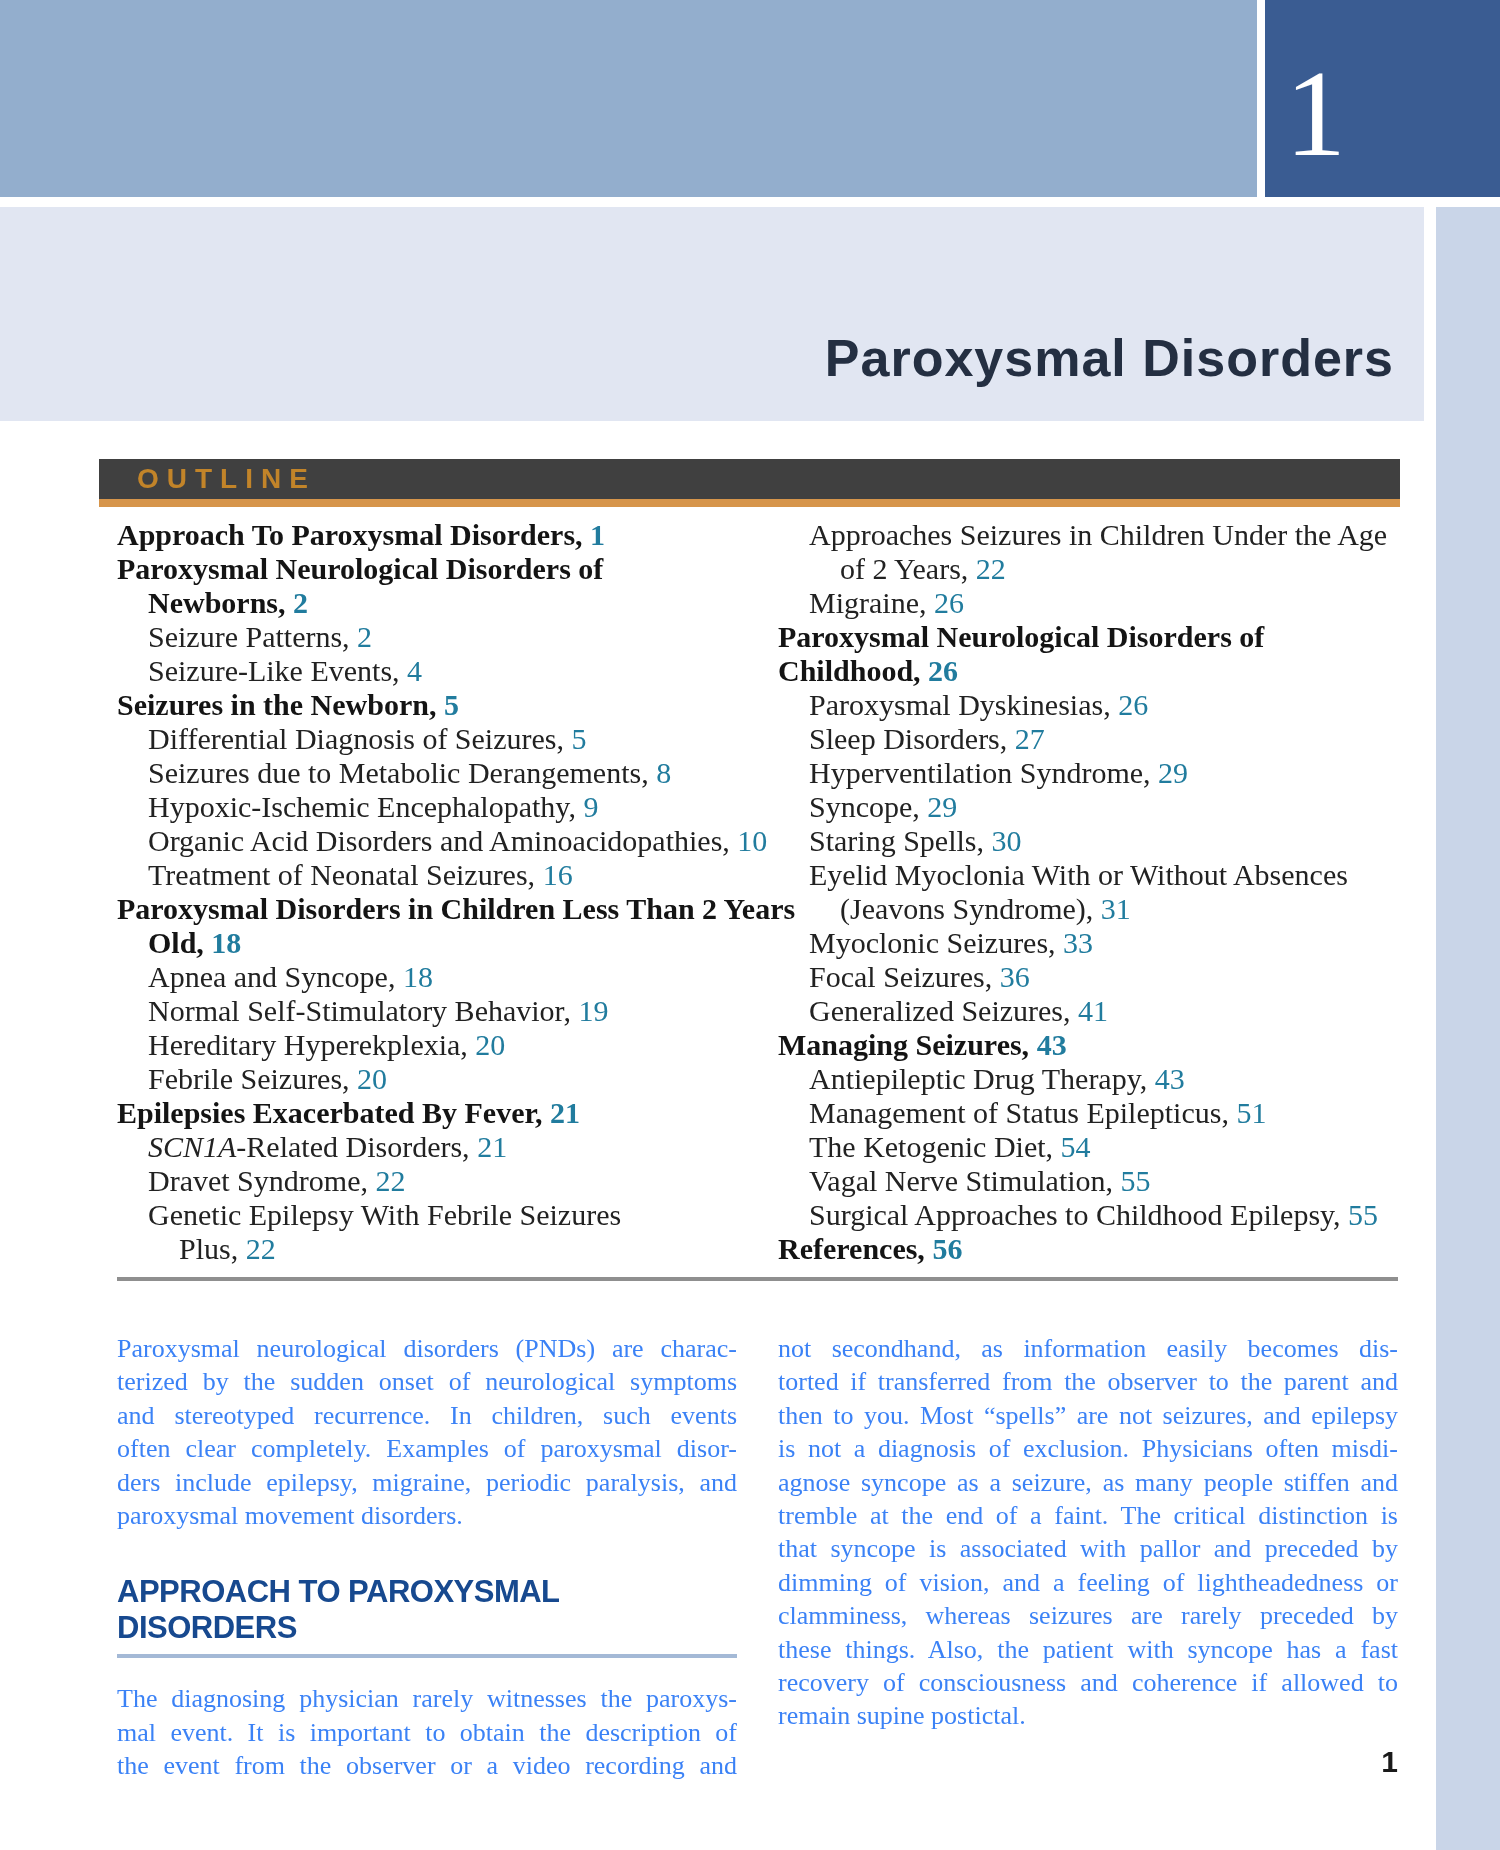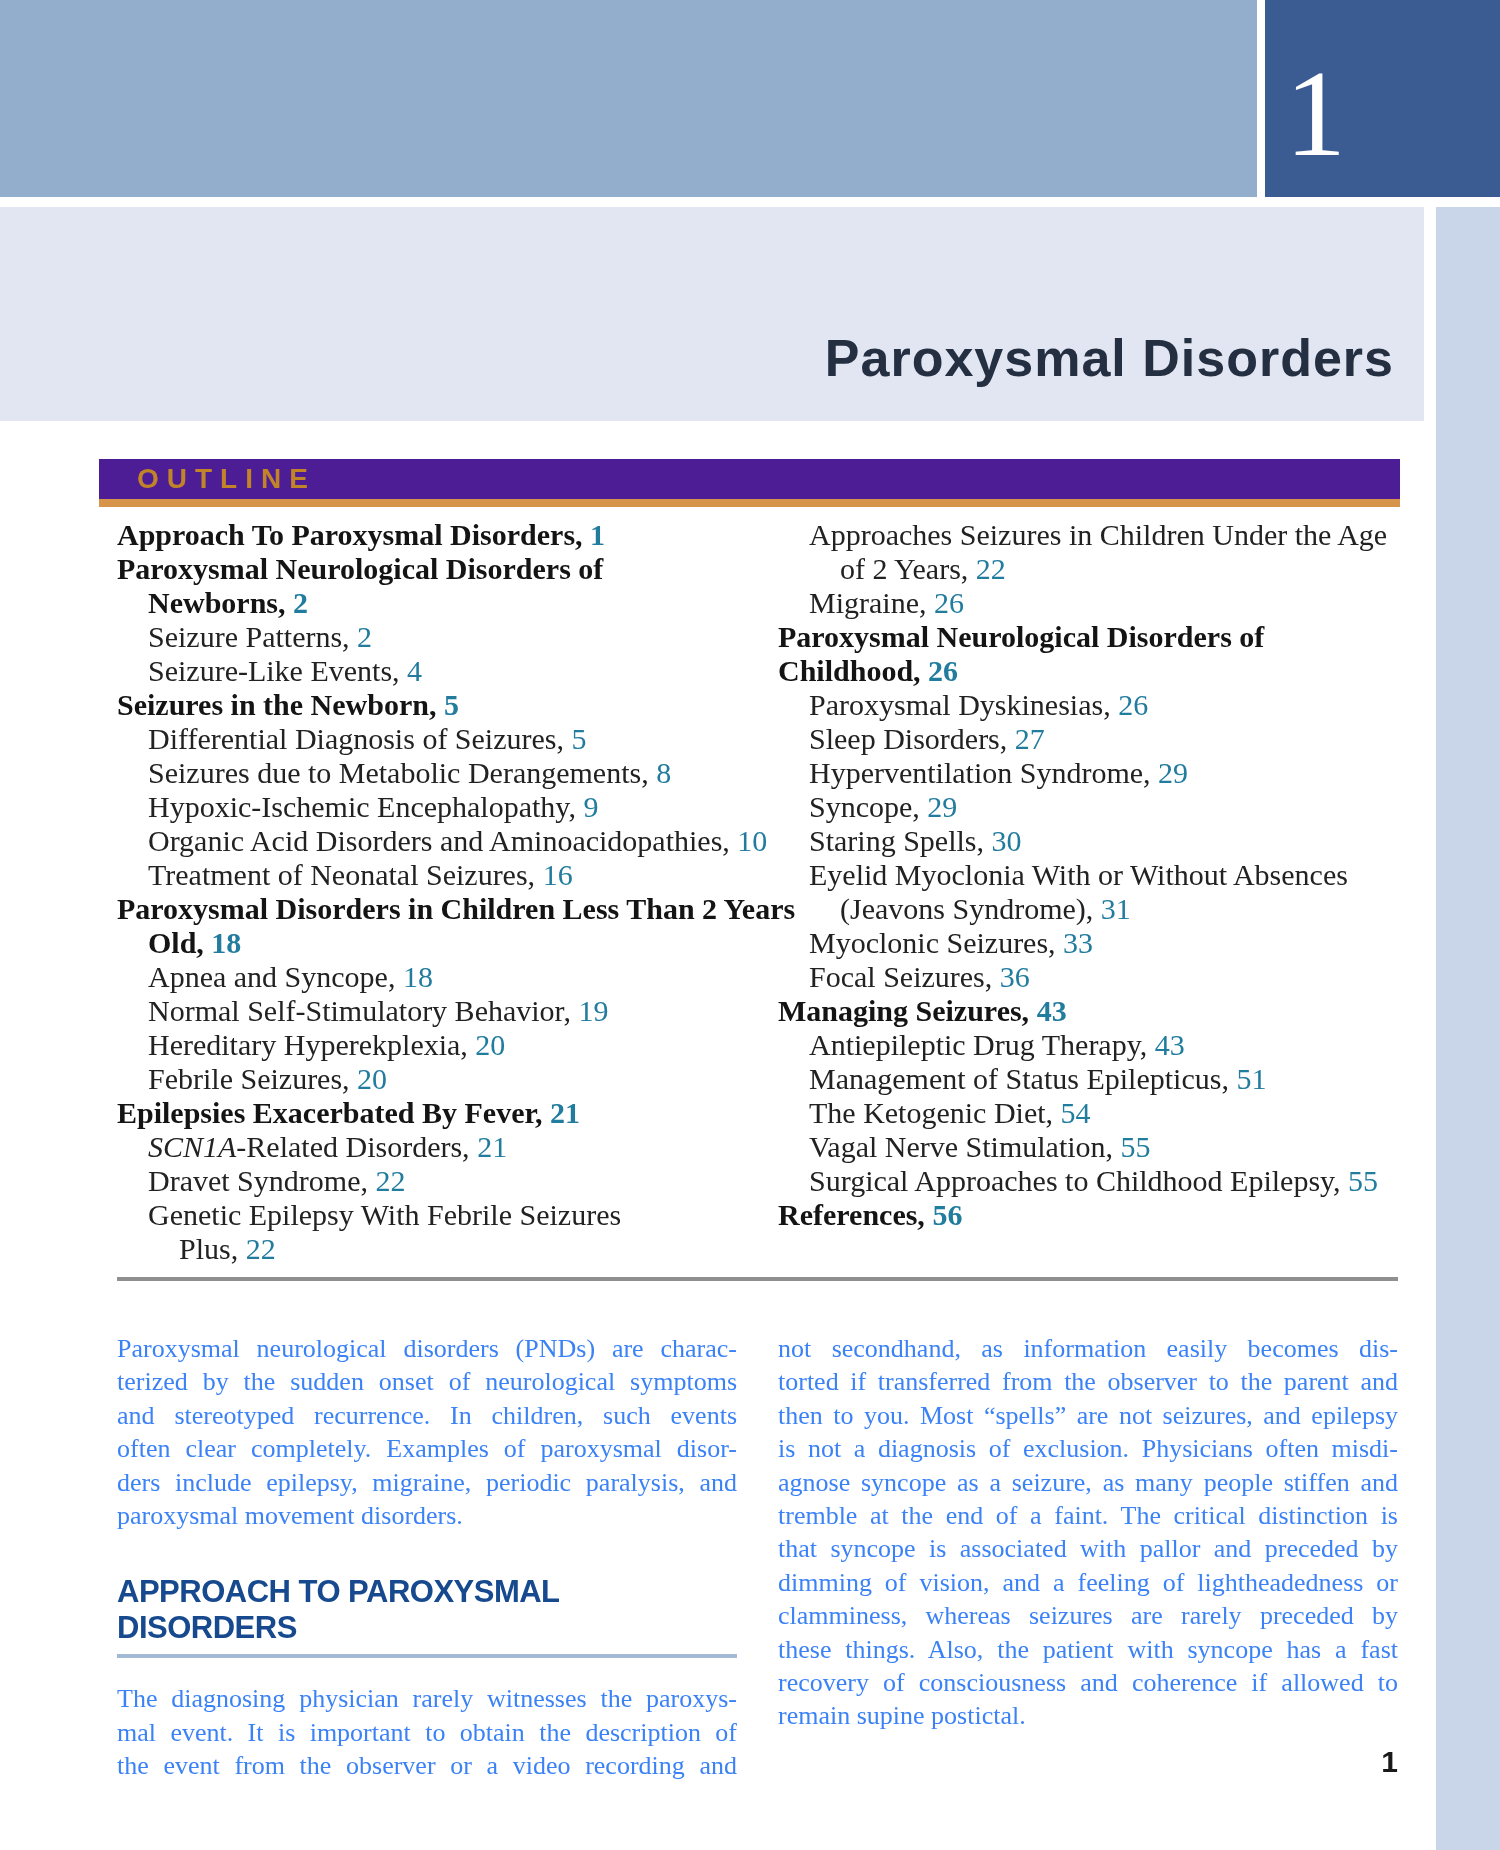--- a/index.html
+++ b/index.html
@@ -11,21 +11,21 @@
   #chapter-box{position:absolute;left:1265px;top:0;width:235px;height:197px;background:#3A5C92;}
   #chapter-num{position:absolute;left:20px;bottom:22px;color:#ffffff;
                font-family:"Liberation Serif",serif;font-size:122px;line-height:122px;}
   #title-band{position:absolute;left:0;top:207px;width:1424px;height:214px;background:#E1E6F2;}
   #page-title{position:absolute;right:30px;bottom:37px;color:#242F42;
               font-family:"Liberation Sans",sans-serif;font-weight:300;
               font-size:52px;line-height:1;letter-spacing:1px;}
   #right-strip{position:absolute;left:1436px;top:207px;width:64px;height:1643px;background:#C9D5E8;}
 
   
-  #outline-band{position:absolute;left:99px;top:459px;width:1301px;height:40px;background:#4c1d95;}
+  #outline-band{position:absolute;left:99px;top:459px;width:1301px;height:40px;background:#404040;}
   #outline-label{position:absolute;left:38px;top:50%;transform:translateY(-50%);
                  font-family:"Liberation Sans",sans-serif;font-weight:bold;
                  font-size:28px;letter-spacing:8px;color:#C28429;}
   #orange-rule{position:absolute;left:99px;top:499px;width:1301px;height:8px;background:#D6954B;}
 
   
   #outline-cols{position:absolute;left:117px;top:518px;width:1281px;display:flex;gap:41px;}
   .ol-col{width:620px;}
   .ol-line{font-size:30px;line-height:34px;color:#222222;white-space:nowrap;}
   .ol-line.b{font-weight:bold;color:#141414;}
@@ -101,20 +101,21 @@
         <div class="ol-line b" style="padding-left: 0px;">Childhood, <span class="pg">26</span></div>
         <div class="ol-line" style="padding-left: 31px;">Paroxysmal Dyskinesias, <span class="pg">26</span></div>
         <div class="ol-line" style="padding-left: 31px;">Sleep Disorders, <span class="pg">27</span></div>
         <div class="ol-line" style="padding-left: 31px;">Hyperventilation Syndrome, <span class="pg">29</span></div>
         <div class="ol-line" style="padding-left: 31px;">Syncope, <span class="pg">29</span></div>
         <div class="ol-line" style="padding-left: 31px;">Staring Spells, <span class="pg">30</span></div>
         <div class="ol-line" style="padding-left: 31px;">Eyelid Myoclonia With or Without Absences</div>
         <div class="ol-line" style="padding-left: 62px;">(Jeavons Syndrome), <span class="pg">31</span></div>
         <div class="ol-line" style="padding-left: 31px;">Myoclonic Seizures, <span class="pg">33</span></div>
         <div class="ol-line" style="padding-left: 31px;">Focal Seizures, <span class="pg">36</span></div>
+        <div class="ol-line" style="padding-left: 31px;">Generalized Seizures, <span class="pg">41</span></div>
         <div class="ol-line b" style="padding-left: 0px;">Managing Seizures, <span class="pg">43</span></div>
         <div class="ol-line" style="padding-left: 31px;">Antiepileptic Drug Therapy, <span class="pg">43</span></div>
         <div class="ol-line" style="padding-left: 31px;">Management of Status Epilepticus, <span class="pg">51</span></div>
         <div class="ol-line" style="padding-left: 31px;">The Ketogenic Diet, <span class="pg">54</span></div>
         <div class="ol-line" style="padding-left: 31px;">Vagal Nerve Stimulation, <span class="pg">55</span></div>
         <div class="ol-line" style="padding-left: 31px;">Surgical Approaches to Childhood Epilepsy, <span class="pg">55</span></div>
         <div class="ol-line b" style="padding-left: 0px;">References, <span class="pg">56</span></div>
       </div>
   </div>
 

